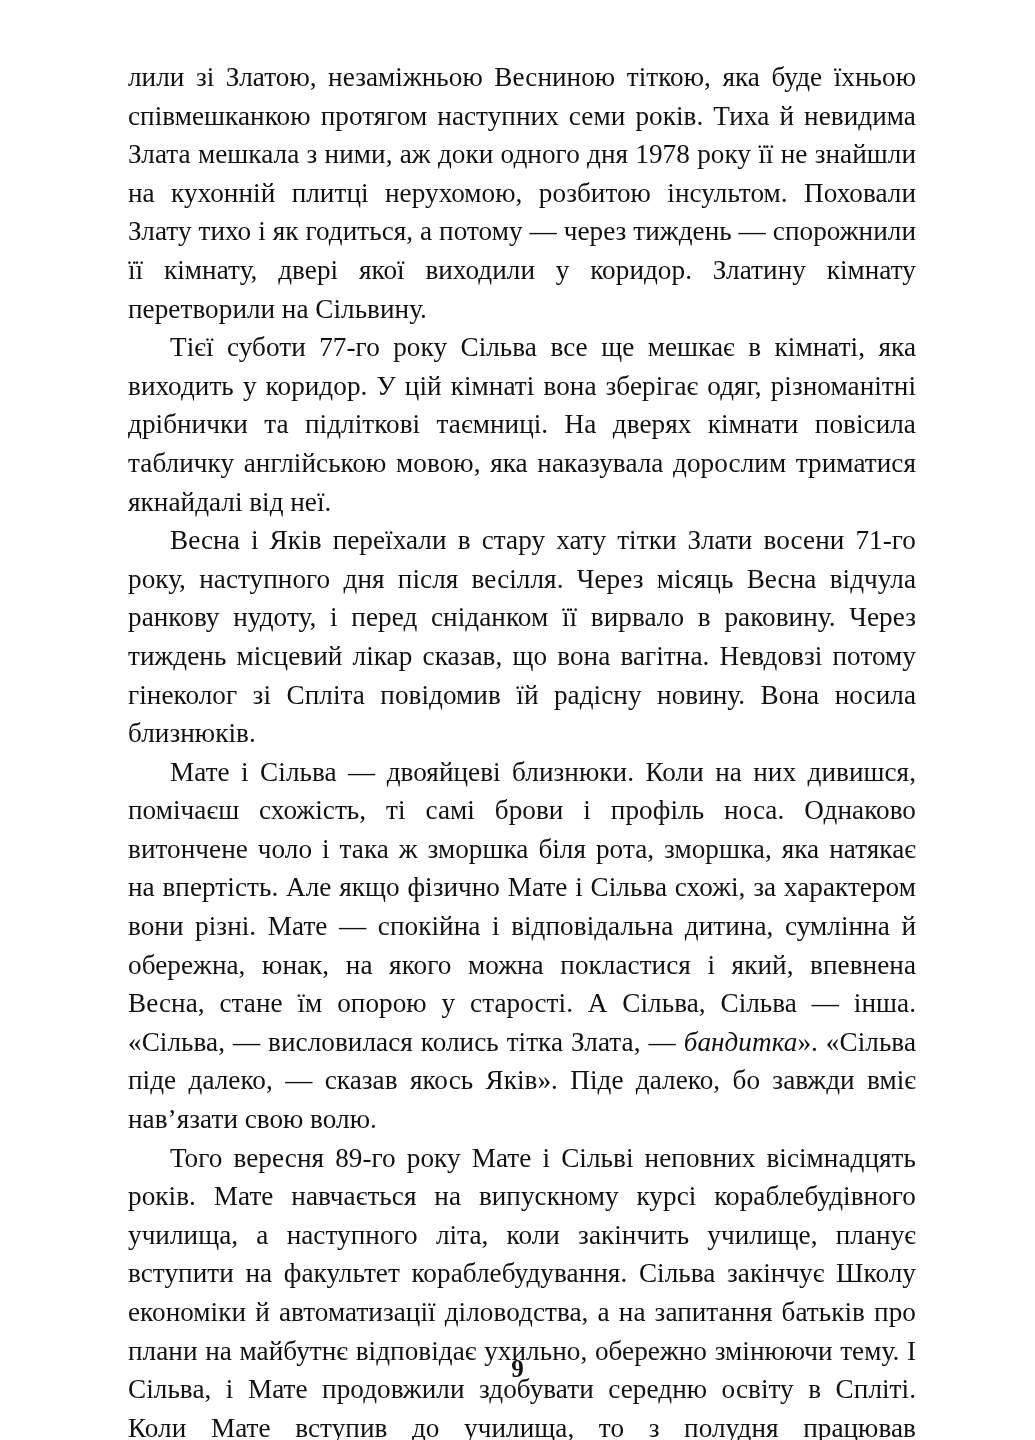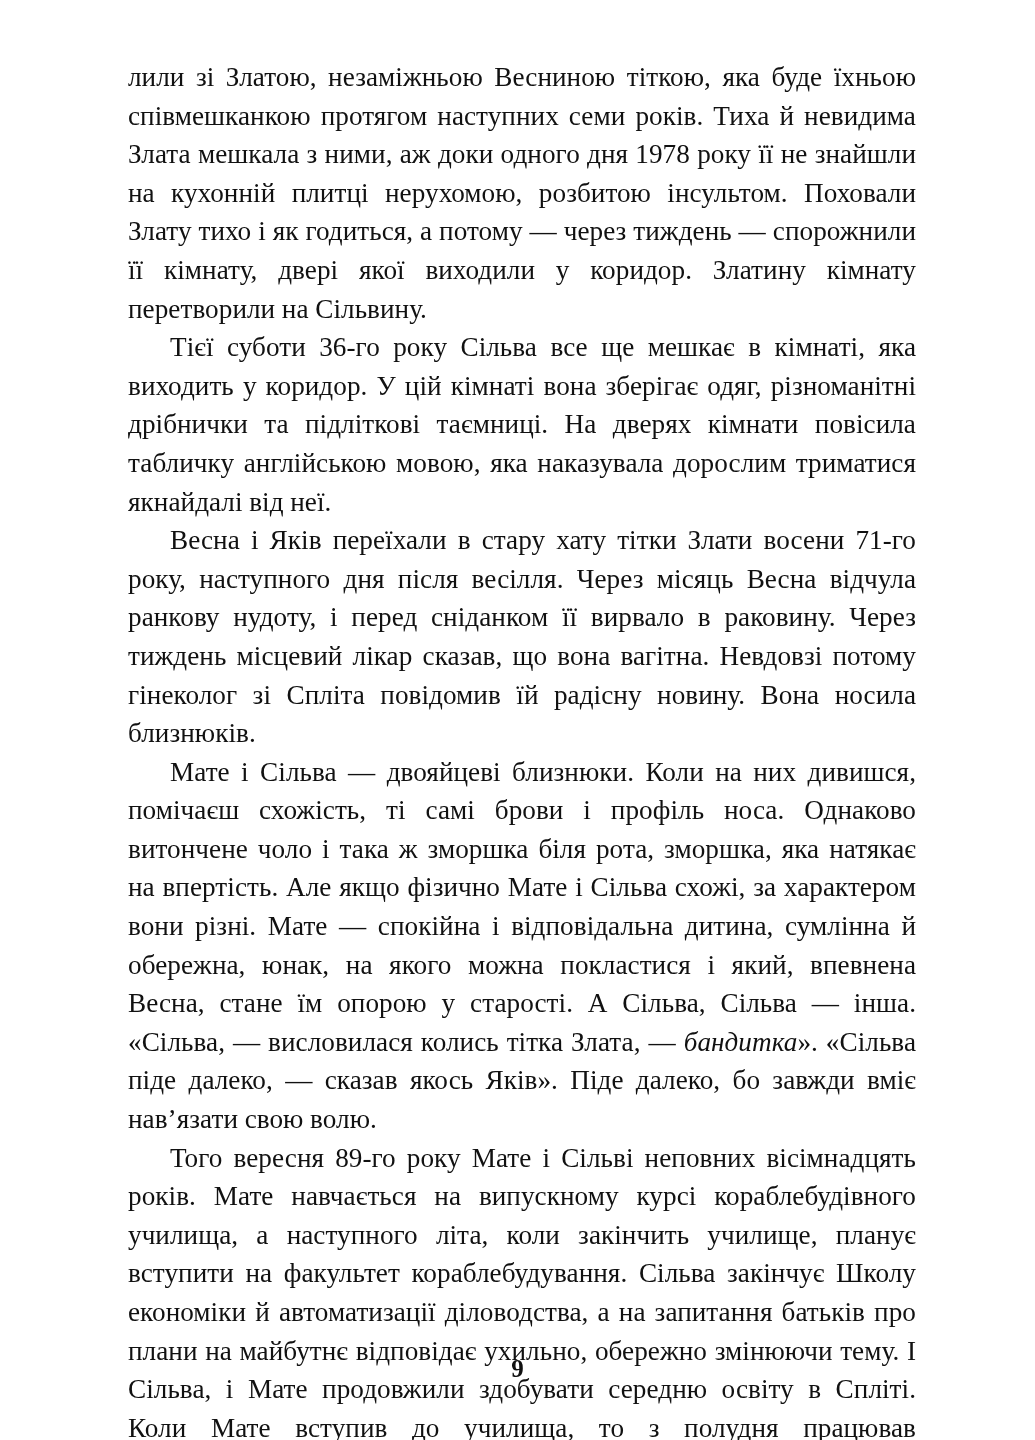--- a/index.html
+++ b/index.html
@@ -59,21 +59,21 @@
   }
 </style>
 </head>
 <body>
 
 <div class="page">
 
   <div class="text-block">
     <p class="para continuation">лили зі Златою, незаміжньою Весниною тіткою, яка буде їхньою співмешканкою протягом наступних семи років. Тиха й невидима Злата мешкала з ними, аж доки одного дня 1978 року її не знайшли на кухонній плитці нерухомою, розбитою інсультом. Поховали Злату тихо і як годиться, а потому — через тиждень — спорожнили її кімнату, двері якої виходили у коридор. Златину кімнату перетворили на Сільвину.</p>
 
-    <p class="para">Тієї суботи 36-го року Сільва все ще мешкає в кімнаті, яка виходить у коридор. У цій кімнаті вона зберігає одяг, різноманітні дрібнички та підліткові таємниці. На дверях кімнати повісила табличку англійською мовою, яка наказувала дорослим триматися якнайдалі від неї.</p>
+    <p class="para">Тієї суботи 77-го року Сільва все ще мешкає в кімнаті, яка виходить у коридор. У цій кімнаті вона зберігає одяг, різноманітні дрібнички та підліткові таємниці. На дверях кімнати повісила табличку англійською мовою, яка наказувала дорослим триматися якнайдалі від неї.</p>
 
     <p class="para">Весна і Яків переїхали в стару хату тітки Злати восени 71-го року, наступного дня після весілля. Через місяць Весна відчула ранкову нудоту, і перед сніданком її вирвало в раковину. Через тиждень місцевий лікар сказав, що вона вагітна. Невдовзі потому гінеколог зі Спліта повідомив їй радісну новину. Вона носила близнюків.</p>
 
     <p class="para">
       <span>Мате і Сільва — двояйцеві близнюки. Коли на них дивишся, помічаєш схожість, ті самі брови і профіль носа. Однаково витончене чоло і така ж зморшка біля рота, зморшка, яка натякає на впертість. Але якщо фізично Мате і Сільва схожі, за характером вони різні. Мате — спокійна і відповідальна дитина, сумлінна й обережна, юнак, на якого можна покластися і який, впевнена Весна, стане їм опорою у старості. А Сільва, Сільва — інша. «Сільва, — висловилася колись тітка Злата, — </span><em>бандитка</em><span>». «Сільва піде далеко, — сказав якось Яків». Піде далеко, бо завжди вміє нав’язати свою волю.</span>
     </p>
 
     <p class="para">Того вересня 89-го року Мате і Сільві неповних вісімнадцять років. Мате навчається на випускному курсі кораблебудівного училища, а наступного літа, коли закінчить училище, планує вступити на факультет кораблебудування. Сільва закінчує Школу економіки й автоматизації діловодства, а на запитання батьків про плани на майбутнє відповідає ухильно, обережно змінюючи тему. І Сільва, і Мате продовжили здобувати середню освіту в Спліті. Коли Мате вступив до училища, то з полудня працював помічником розвантажувальника риби. Не бажаючи втрачати денний заробіток, він залишився жити в Місті і почав їздити на навчання. Тому</p>
   </div>
 

